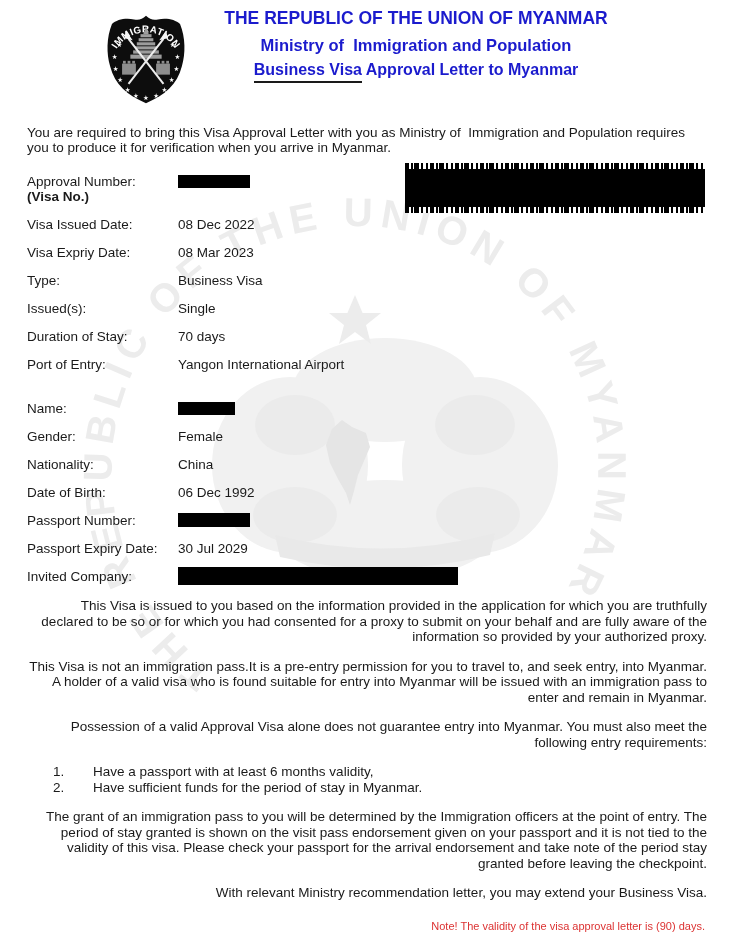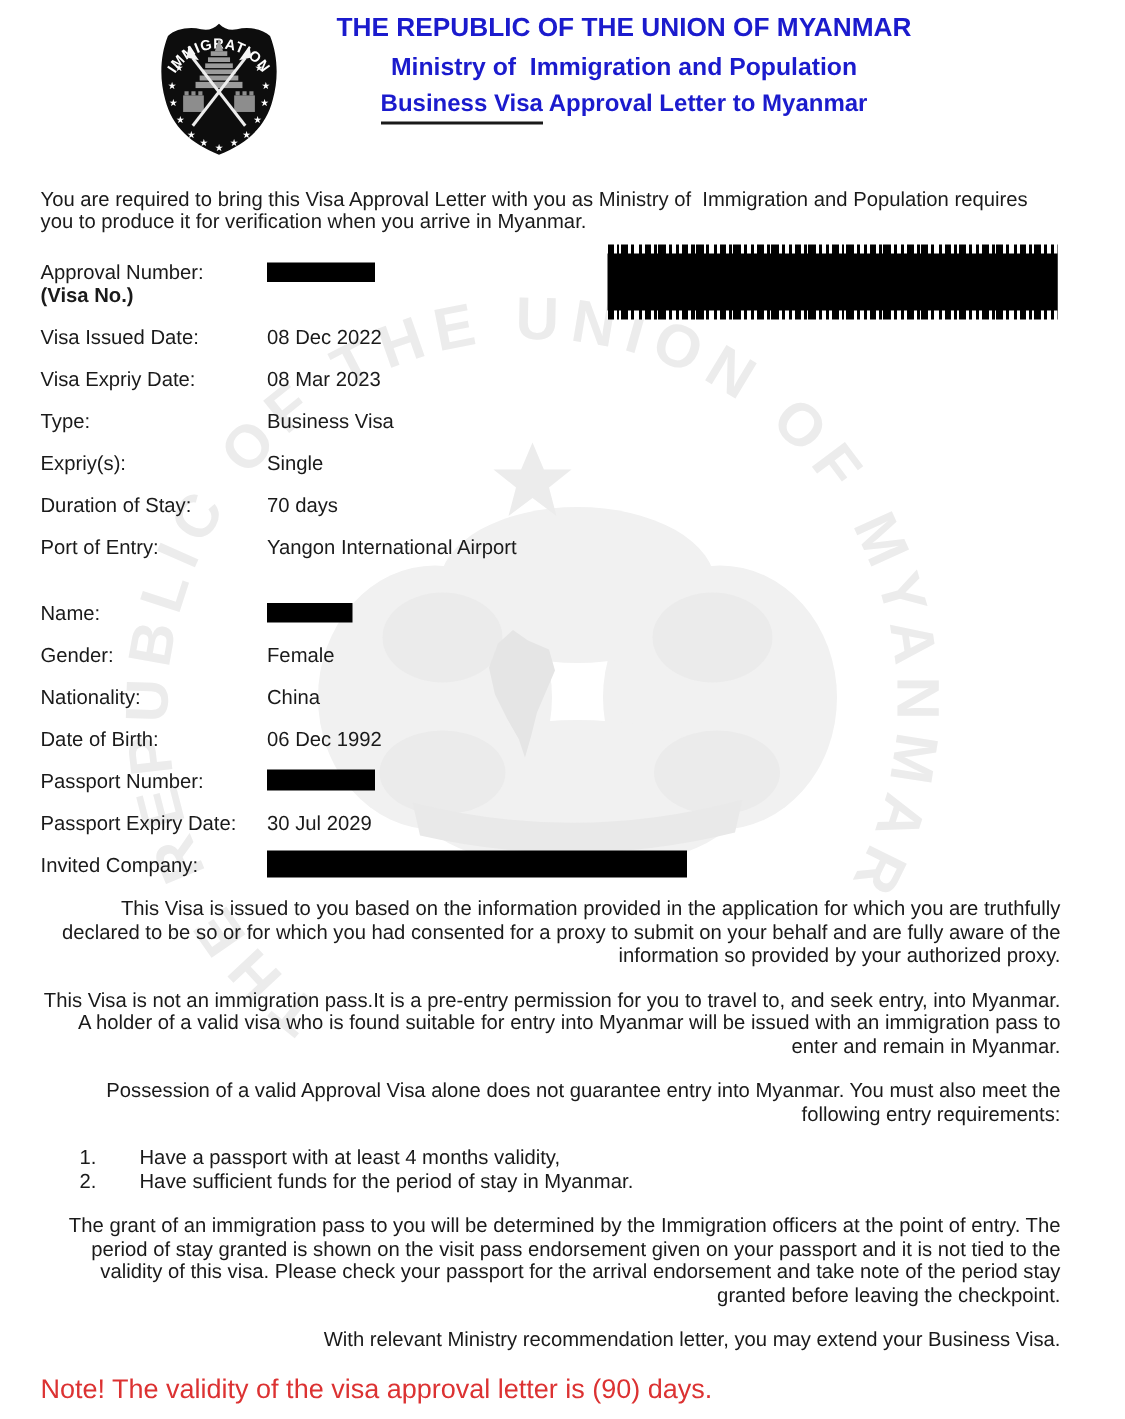--- a/index.html
+++ b/index.html
@@ -38,21 +38,21 @@
   .redact { display:none; background:#000; width:70px; height:13px; vertical-align:middle; margin-top:-2px; }
 
   .paras { margin-top:6px; }
   .para { width:680px; font-size:13.5px; line-height:15.5px; margin-bottom:14px; white-space:pre-wrap;text-align:right; }
   .paras2 .para { margin-bottom:14px; }
 
   ol.reqs { list-style:none; margin:12px 0 14px 0; }
   ol.reqs li { display:flex; font-size:13.5px; line-height:15.5px; }
   ol.reqs .num { width:40px; flex:0 0 40px; text-align:left; padding-left:26px; box-sizing:content-box; }
 
-  .note { margin-top:18px; font-size:18px; line-height:15.5px; color:var(--note-color,#dc3232); }
+  .note { margin-top:18px; font-size:11px; line-height:15.5px; color:var(--note-color,#dc3232);text-align:right; }
 
   svg text { font-family:"Liberation Sans","DejaVu Sans",sans-serif; }
 </style>
 </head>
 <body style="--title-color: #1b1bcd; --note-color: #dc3232;">
 
 <div class="page">
 
   <svg class="wm" width="590" height="590" viewBox="0 0 590 590">
     <defs>
@@ -185,21 +185,21 @@
               <span>Type:</span>
               <span class="l2"></span>
             </div>
             <div class="fvalue">
               <span>Business Visa</span>
             </div>
           </div>
 
           <div class="frow">
             <div class="flabel">
-              <span>Expriy(s):</span>
+              <span>Issued(s):</span>
               <span class="l2"></span>
             </div>
             <div class="fvalue">
               <span>Single</span>
             </div>
           </div>
 
           <div class="frow">
             <div class="flabel">
               <span>Duration of Stay:</span>
@@ -292,21 +292,21 @@
 
     <p class="para">This Visa is issued to you based on the information provided in the application for which you are truthfully declared to be so or for which you had consented for a proxy to submit on your behalf and are fully aware of the information so provided by your authorized proxy.</p>
         <p class="para">This Visa is not an immigration pass.It is a pre-entry permission for you to travel to, and seek entry, into Myanmar. A holder of a valid visa who is found suitable for entry into Myanmar will be issued with an immigration pass to enter and remain in Myanmar.</p>
         <p class="para">Possession of a valid Approval Visa alone does not guarantee entry into Myanmar. You must also meet the following entry requirements:</p>
       </div>
 
     <ol class="reqs">
 
         <li>
           <span class="num">1.</span>
-          <span>Have a passport with at least 4 months validity,</span>
+          <span>Have a passport with at least 6 months validity,</span>
         </li>
 
         <li>
           <span class="num">2.</span>
           <span>Have sufficient funds for the period of stay in Myanmar.</span>
         </li>
       </ol>
 
     <div class="paras paras2">
 

